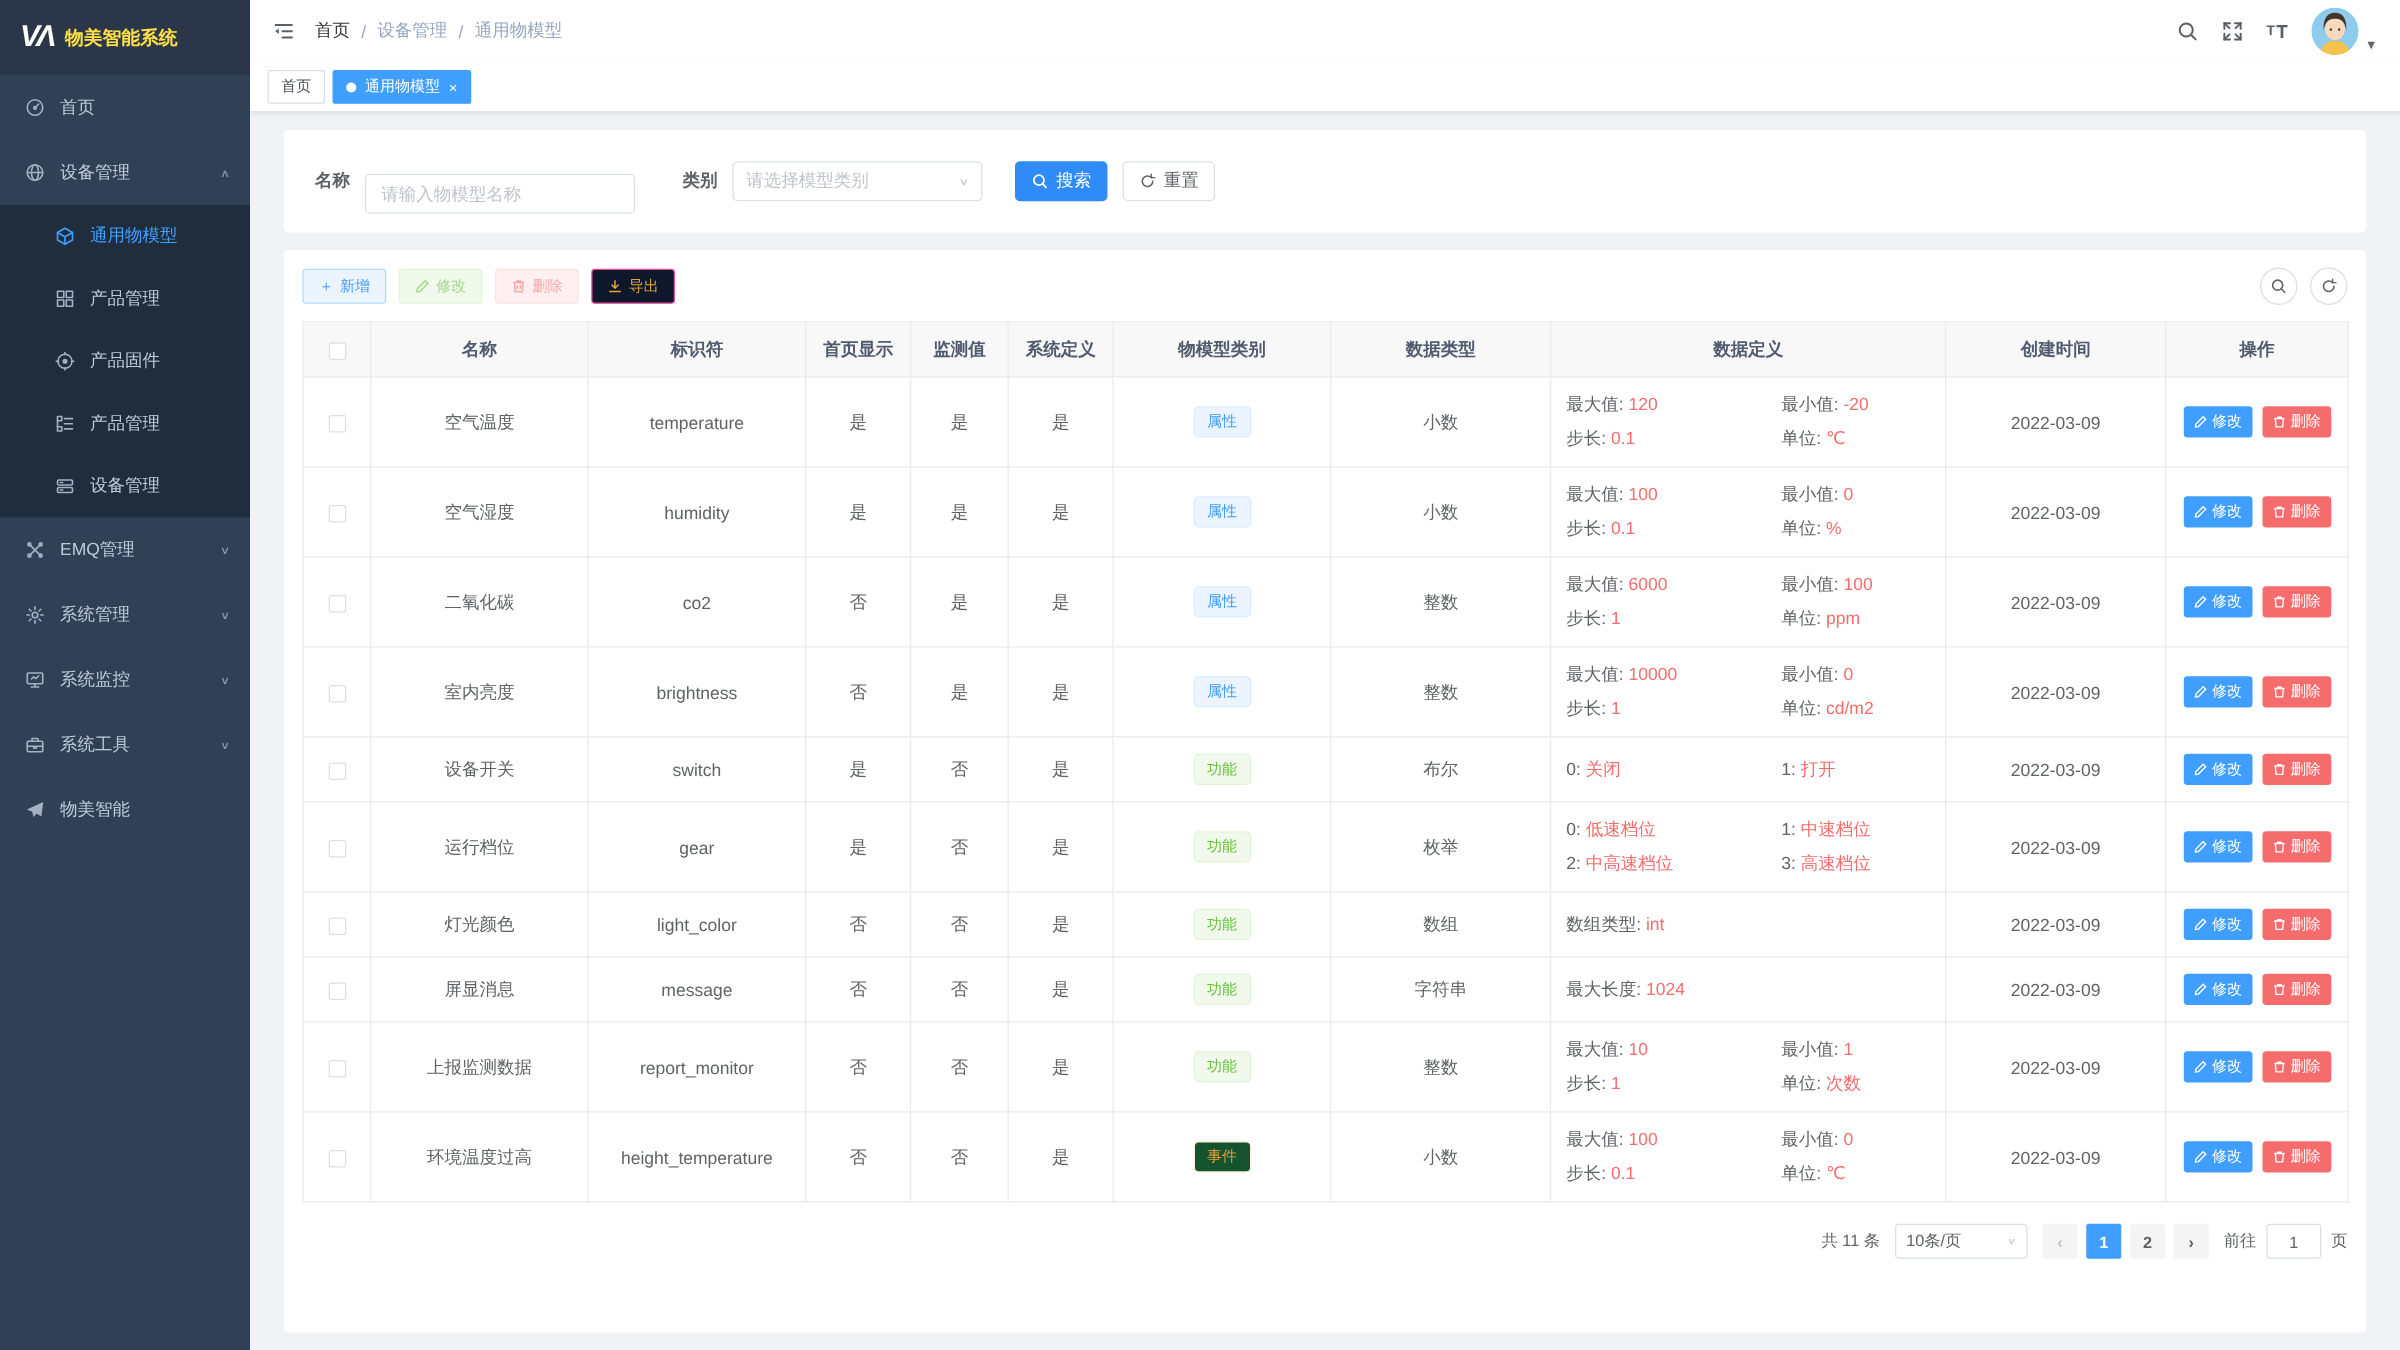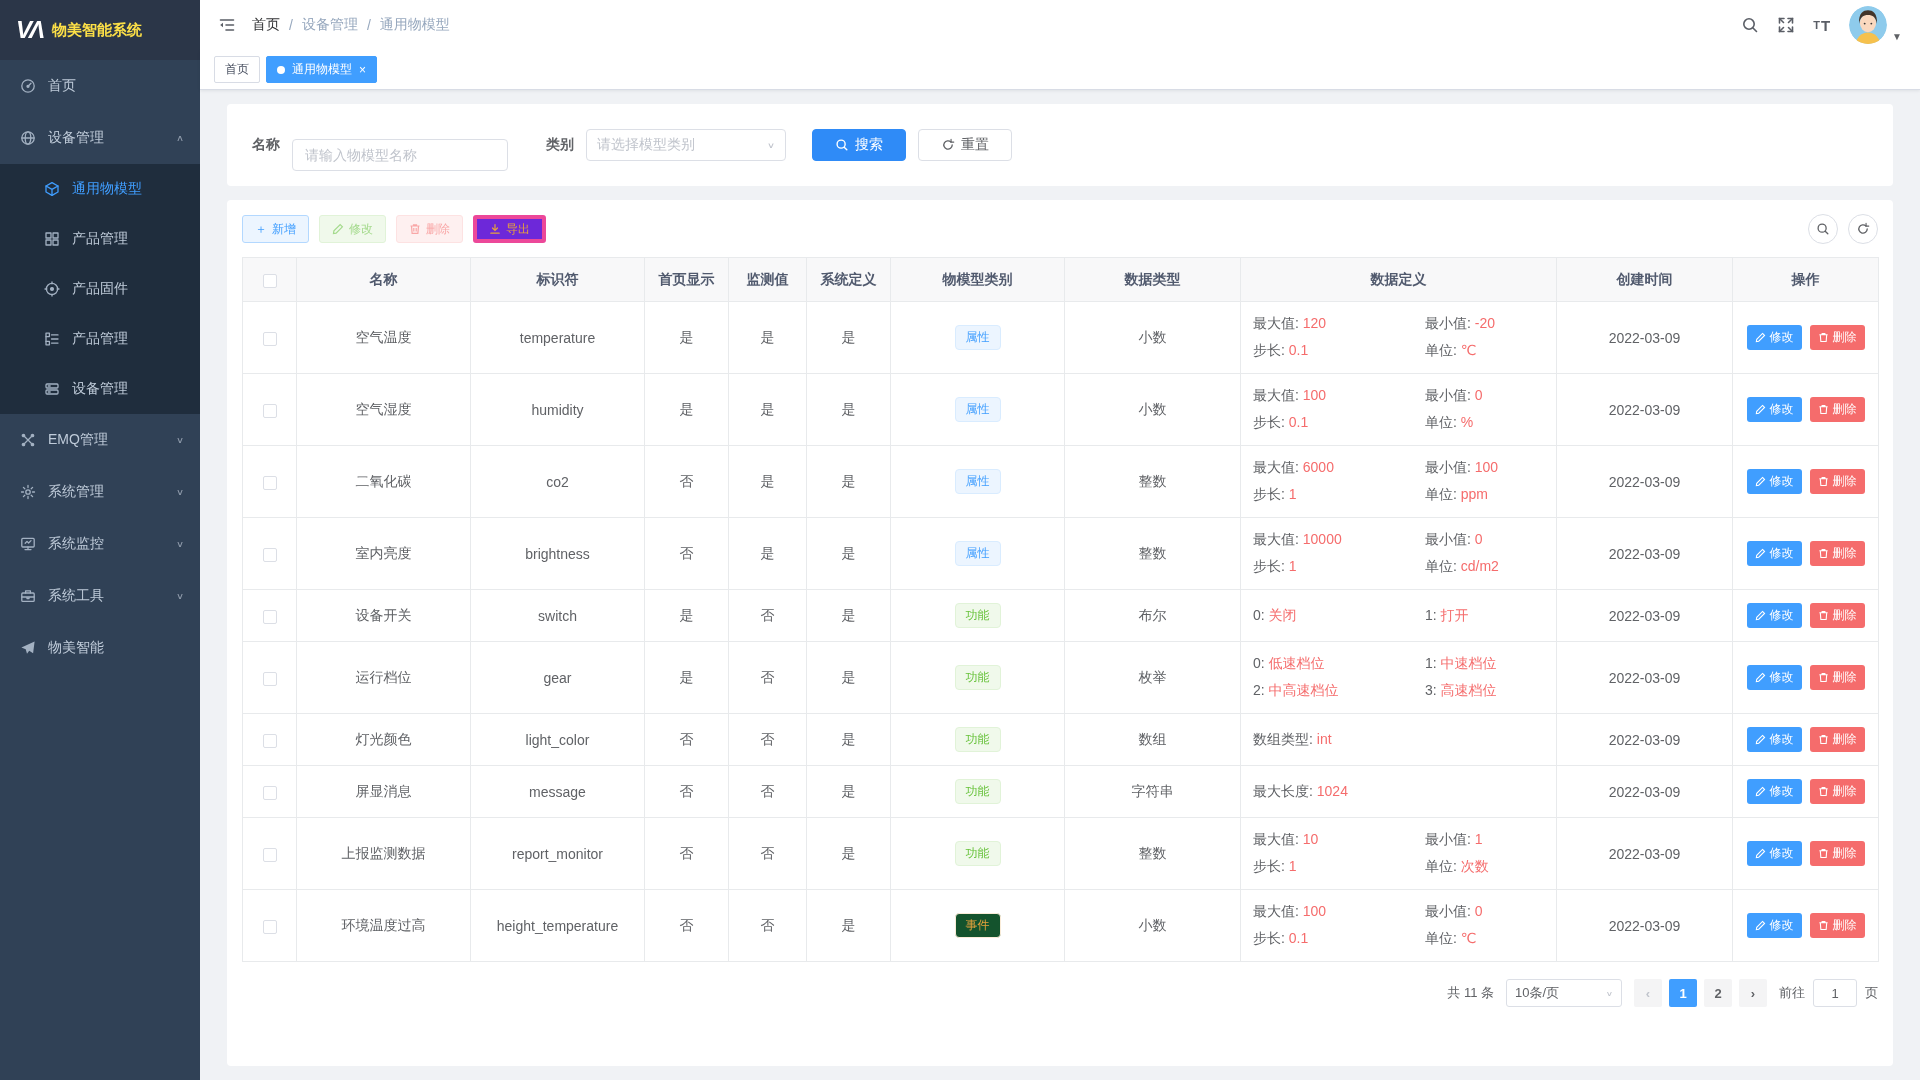--- a/index.html
+++ b/index.html
@@ -48,33 +48,33 @@
   
   .content { flex: 1; padding: 14px 27px; display: flex; flex-direction: column; overflow: hidden; }
   .card { background: #fff; border-radius: 4px; }
   .filter-card { padding: 15px; display: flex; align-items: center; margin-bottom: 14px; }
   .f-label { font-size: 14px; color: #606266; font-weight: bold; margin: 0 12px 0 10px; }
   .f-input { width: 216px; height: 32px; border: 1px solid #dcdfe6; border-radius: 4px; padding: 0 12px; font-size: 14px; color: #606266; outline: none; margin-top: 20px; }
   .f-input::placeholder { color: #c0c4cc; }
   .f-select { width: 200px; height: 32px; border: 1px solid #dcdfe6; border-radius: 4px; padding: 0 10px; display: flex; align-items: center; justify-content: space-between; color: #c0c4cc; cursor: pointer; margin-right: 26px; }
   .f-select .sel-caret { font-size: 11px; color: #c0c4cc; transform: scaleY(.7); }
   .gap28 { width: 28px; }
-  .btn { height: 32px; border-radius: 4px; font-size: 14px; display: inline-flex; align-items: center; gap: 6px; padding: 0 22px; cursor: pointer; border: 1px solid transparent; background: #fff; }
+  .btn { height: 32px; border-radius: 4px; font-size: 14px; display: inline-flex; align-items: center; gap: 6px; padding: 0 12px; cursor: pointer; border: 1px solid transparent; background: #fff; }
   .btn svg { width: 14px; height: 14px; }
   .btn-primary { background: #2f8bf7; border-color: #2f8bf7; color: #fff; }
   .btn-default { border-color: #dcdfe6; color: #606266; margin-left: 12px; }
 
   .table-card { flex: 1; padding: 14px 15px 20px; display: flex; flex-direction: column; overflow: hidden; }
   .toolbar { display: flex; align-items: center; gap: 10px; margin-bottom: 13px; }
   .btn-sm { height: 28px; padding: 0 12px; border-radius: 3px; font-size: 12px; display: inline-flex; align-items: center; gap: 5px; cursor: pointer; }
   .btn-sm svg { width: 12px; height: 12px; }
   .btn-add    { background: #ecf5ff; border: 1px solid #b3d8ff; color: #409eff; }
   .btn-modify { background: #f0f9eb; border: 1px solid #e1f3d8; color: #a4da8c; }
   .btn-remove { background: #fef0f0; border: 1px solid #fde2e2; color: #f9a7a7; }
-  .btn-export { background: #6d28d9; border: 4px solid #ec4899; color: #e6a23c; }
+  .btn-export { background: #0f172a; border: 1px solid #ec4899; color: #e6a23c; }
   .tool-right { margin-left: auto; display: flex; gap: 10px; }
   .circle-btn { width: 30px; height: 30px; border-radius: 50%; border: 1px solid #dcdfe6; background: #fff; color: #606266; display: inline-flex; align-items: center; justify-content: center; cursor: pointer; }
   .circle-btn svg { width: 14px; height: 14px; }
 
   table { width: 100%; border-collapse: collapse; table-layout: fixed; font-size: 14px; color: #606266; }
   th, td { border: 1px solid #e8eaec; }
   th { background: #f8f8f9; color: #515a6e; font-weight: bold; height: 44px; padding: 6px; text-align: center; }
   td { padding: 13px 8px; text-align: center; }
   td.def-cell { text-align: left; padding-left: 12px; }
   .checkbox { display: inline-block; width: 14px; height: 14px; border: 1px solid #dcdfe6; border-radius: 2px; background: #fff; vertical-align: middle; cursor: pointer; }
@@ -84,21 +84,21 @@
   .badge-event { background: #14532d; border-color: #faecd8; color: #e6a23c; }
   .def-grid { display: grid; grid-template-columns: 172px 1fr; row-gap: 9px; }
   .def-label { color: #606266; }
   .def-val { color: #f56c6c; }
   .btn-mini { height: 25px; padding: 0 8px; border: none; border-radius: 3px; color: #fff; font-size: 12px; display: inline-flex; align-items: center; gap: 4px; cursor: pointer; }
   .btn-mini svg { width: 11px; height: 11px; }
   .btn-mini-edit { background: #409eff; margin-right: 8px; }
   .btn-mini-del  { background: #f56c6c; }
 
   .pagination { display: flex; justify-content: flex-end; align-items: center; gap: 12px; margin-top: 17px; font-size: 13px; color: #606266; }
-  .page-size { width: 116px; height: 28px; border: 1px solid #dcdfe6; border-radius: 3px; display: flex; align-items: center; justify-content: space-between; padding: 0 8px; cursor: pointer; }
+  .page-size { width: 106px; height: 28px; border: 1px solid #dcdfe6; border-radius: 3px; display: flex; align-items: center; justify-content: space-between; padding: 0 8px; cursor: pointer; }
   .page-size .sel-caret { color: #c0c4cc; font-size: 10px; transform: scaleY(.7); }
   .pager { display: flex; align-items: center; gap: 7px; }
   .page-btn { min-width: 28px; height: 28px; padding: 0 4px; background: #f4f4f5; border-radius: 2px; display: inline-flex; align-items: center; justify-content: center; font-weight: bold; color: #606266; cursor: pointer; font-size: 13px; }
   .page-btn.active { background: #409eff; color: #fff; }
   .page-btn.disabled { color: #c0c4cc; cursor: default; }
   .goto { display: flex; align-items: center; gap: 8px; }
   .goto-input { width: 44px; height: 28px; border: 1px solid #dcdfe6; border-radius: 3px; text-align: center; font-size: 13px; color: #606266; outline: none; }
 </style>
 </head>
 <body>

